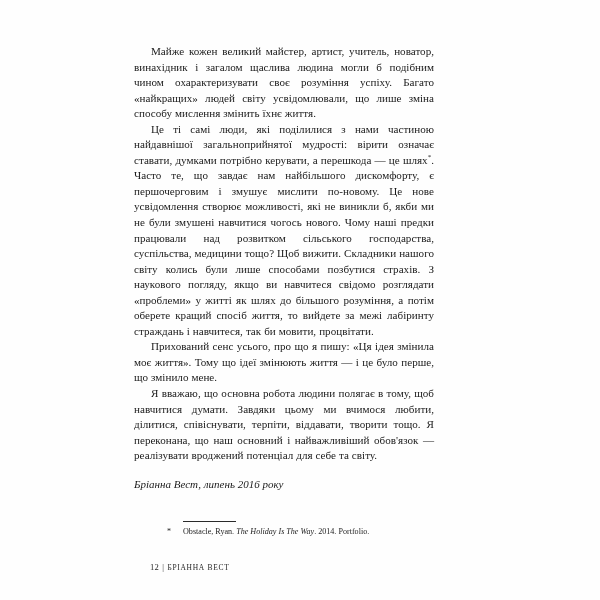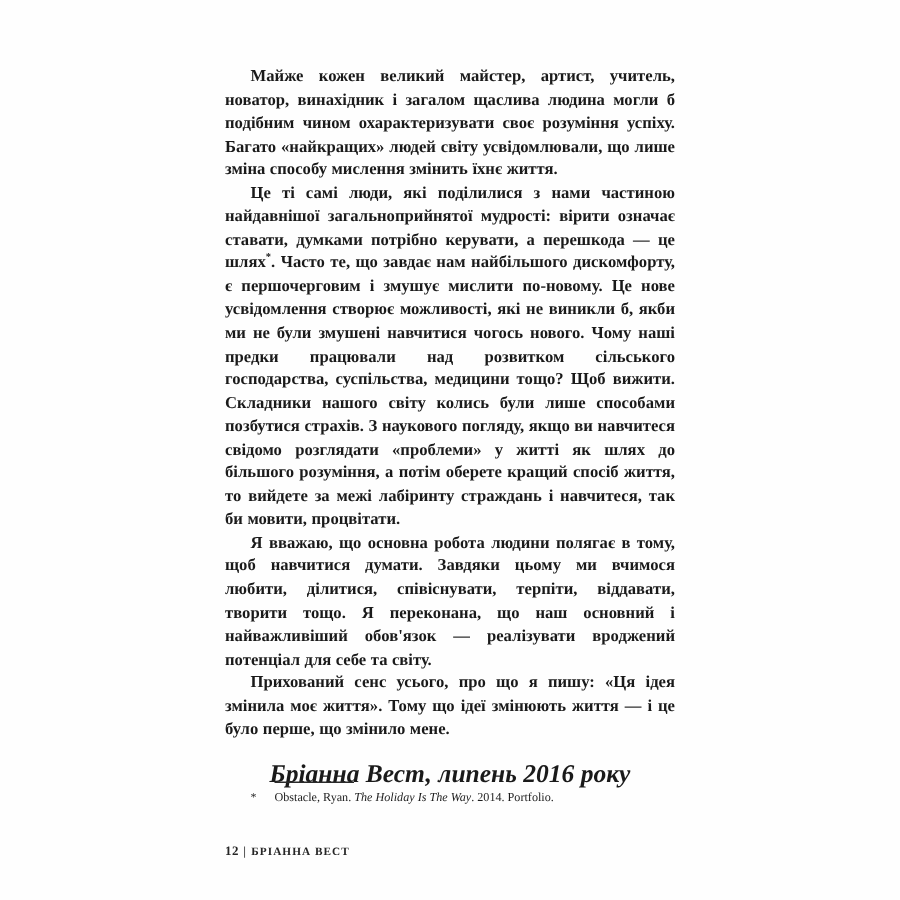--- a/index.html
+++ b/index.html
@@ -19,24 +19,23 @@
   .page {
     position: relative;
     width: 600px;
     height: 600px;
     background: #fefefe;
     box-sizing: border-box;
   }
 
   .text-block {
     position: absolute;
-    left: 150px;
+    left: 134px;
     top: 44px;
     width: 300px;
-    font-weight: bold;
   }
 
   p.body-para {
     margin: 0;
     text-align: justify;
     text-indent: 17px;
     font-size: 11.1px;
     line-height: 15.55px;
     letter-spacing: 0.01px;
     word-spacing: 0.2px;
@@ -46,23 +45,23 @@
 
   sup.fn-marker {
     font-size: 7px;
     line-height: 0;
     vertical-align: super;
   }
 
   .attribution {
     margin: 0;
     padding-top: 13px;
-    text-align: center;
+    text-align: left;
     font-style: italic;
-    font-size: 17px;
+    font-size: 11px;
     line-height: 15.5px;
     color: #1a1a1a;
   }
 
   .footnote-zone {
     position: absolute;
     left: 167px;
     top: 521px;
     width: 283px;
   }
@@ -96,21 +95,20 @@
   }
 
   .footer {
     position: absolute;
     left: 150px;
     top: 562px;
     font-size: 8.2px;
     letter-spacing: 0.55px;
     color: #262626;
     white-space: nowrap;
-    font-weight: bold;
   }
   .footer .pg-num {
     font-size: 8.6px;
     letter-spacing: 0.3px;
   }
   .footer .sep {
     padding: 0 3px;
     color: #3a3a3a;
   }
   .footer .author {
@@ -122,23 +120,23 @@
 <body>
 
 <div class="page">
 
   <div class="text-block">
 
     <p class="body-para">Майже кожен великий майстер, артист, учитель, новатор, винахідник і загалом щаслива людина могли б подібним чином охарактеризувати своє розуміння успіху. Багато «найкращих» людей світу усвідомлювали, що лише зміна способу мислення змінить їхнє життя.</p>
 
     <p class="body-para"><span>Це ті самі люди, які поділилися з нами частиною найдавнішої загальноприйнятої мудрості: вірити означає ставати, думками потрібно керувати, а перешкода — це шлях</span><sup class="fn-marker">*</sup><span>. Часто те, що завдає нам найбільшого дискомфорту, є першочерговим і змушує мислити по-новому. Це нове усвідомлення створює можливості, які не виникли б, якби ми не були змушені навчитися чогось нового. Чому наші предки працювали над розвитком сільського господарства, суспільства, медицини тощо? Щоб вижити. Складники нашого світу колись були лише способами позбутися страхів. З наукового погляду, якщо ви навчитеся свідомо розглядати «проблеми» у житті як шлях до більшого розуміння, а потім оберете кращий спосіб життя, то вийдете за межі лабіринту страждань і навчитеся, так би мовити, процвітати.</span></p>
 
+    <p class="body-para">Прихований сенс усього, про що я пишу: «Ця ідея змінила моє життя». Тому що ідеї змінюють життя — і це було перше, що змінило мене.</p>
+
     <p class="body-para">Я вважаю, що основна робота людини полягає в тому, щоб навчитися думати. Завдяки цьому ми вчимося любити, ділитися, співіснувати, терпіти, віддавати, творити тощо. Я переконана, що наш основний і найважливіший обов'язок — реалізувати вроджений потенціал для себе та світу.</p>
-
-    <p class="body-para">Прихований сенс усього, про що я пишу: «Ця ідея змінила моє життя». Тому що ідеї змінюють життя — і це було перше, що змінило мене.</p>
 
     <p class="attribution">Бріанна Вест, липень 2016 року</p>
 
   </div>
 
   <div class="footnote-zone">
     <div class="footnote-rule"></div>
     <div class="footnote">
       <span class="fn-star">*</span>
       <span class="fn-text"><span>Obstacle, Ryan.</span> <span class="fn-title">The Holiday Is The Way</span><span>. 2014. Portfolio.</span></span>

